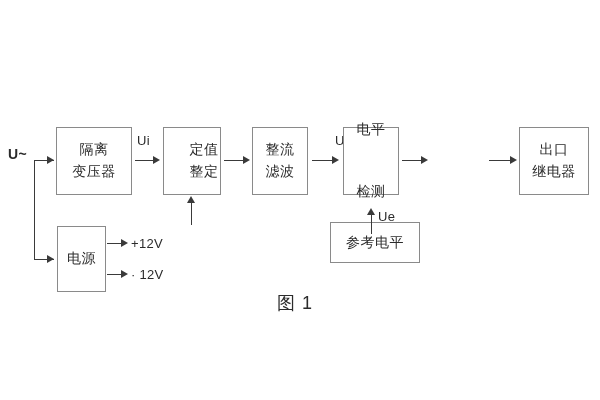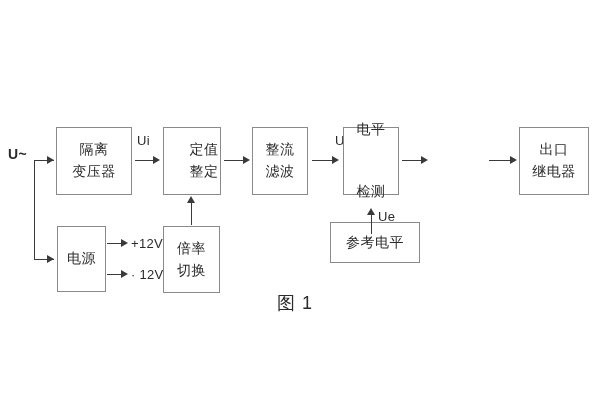--- a/index.html
+++ b/index.html
@@ -143,24 +143,20 @@
   </div>
 
   <div class="hline" style="left:107px; top:243px; width:17px;"></div>
   <div class="arrow-r" style="left:121px; top:239px;"></div>
   <div class="label" style="left:131px; top:236px;">+12V</div>
 
   <div class="hline" style="left:107px; top:274px; width:17px;"></div>
   <div class="arrow-r" style="left:121px; top:270px;"></div>
   <div class="label" style="left:131px; top:267px;">· 12V</div>
 
-  <div class="box" style="left:163px; top:226px; width:57px; height:67px;">
-    <span class="ln">倍率</span>
-    <span class="ln">切换</span>
-  </div>
 
   <div class="vline" style="left:191px; top:199px; height:26px;"></div>
   <div class="arrow-u" style="left:187px; top:196px;"></div>
 
   <div class="box one-line" style="left:330px; top:222px; width:90px; height:41px;">
     <span class="ln">参考电平</span>
   </div>
 
   <div class="vline" style="left:371px; top:211px; height:23px;"></div>
   <div class="arrow-u" style="left:367px; top:208px;"></div>

